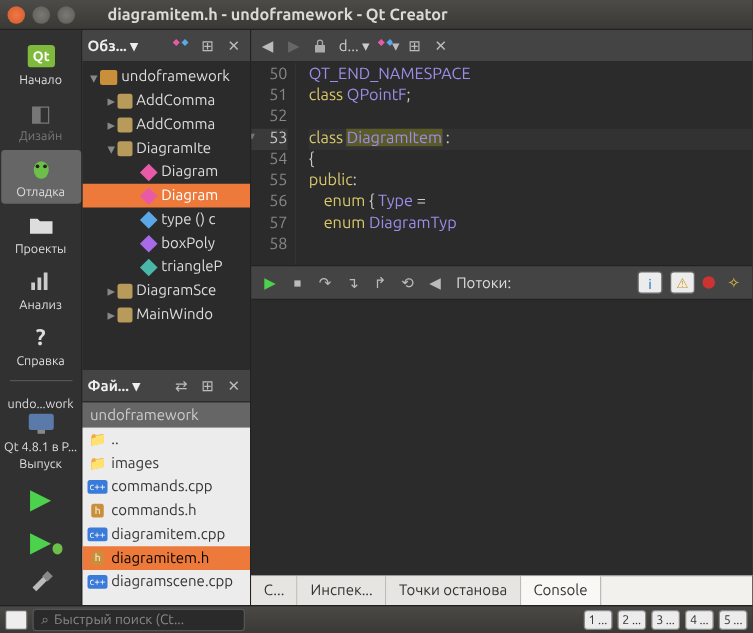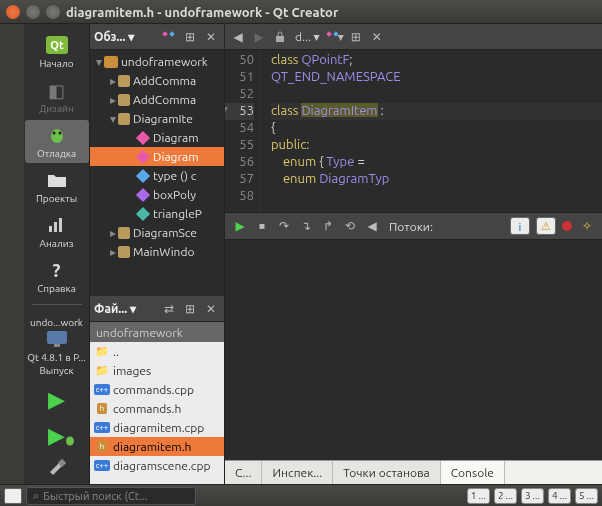--- a/index.html
+++ b/index.html
@@ -2,23 +2,23 @@
 <html><head>
 <meta charset="utf-8">
 <style>
 * { margin: 0; padding: 0; box-sizing: border-box; font-family: Ubuntu, "Segoe UI", sans-serif; }
 body { width: 602px; height: 506px; background: #3c3b37; overflow: hidden; position: relative; color: #ccc; font-size: 12px; }
 
 .titlebar { height: 24px; background: linear-gradient(#4c4b47, #3a3935); display: flex; align-items: center; padding: 0 6px; gap: 6px; border-bottom: 1px solid #222; }
 .win-btn { width: 14px; height: 14px; border-radius: 50%; display: inline-block; }
 .win-close { background: radial-gradient(#f07746,#d25b2a); }
 .win-min, .win-max { background: radial-gradient(#7a7974,#5c5b56); }
-.title { color: #dcdad5; font-weight: bold; font-size: 13px; margin-left: 0; }
-
-.main { display: flex; height: 460px; margin-left: 24px; }
+.title { color: #dcdad5; font-weight: bold; font-size: 13px; margin-left: 20px; }
+
+.main { display: flex; height: 460px; }
 
 .leftbar { width: 66px; background: #313131; border-right: 1px solid #222; display: flex; flex-direction: column; align-items: center; padding-top: 6px; gap: 2px; }
 .mode { width: 64px; display: flex; flex-direction: column; align-items: center; padding: 4px 0; cursor: pointer; }
 .mode.active { background: #666; border-radius: 3px; }
 .mode-icon { width: 28px; height: 22px; display: flex; align-items: center; justify-content: center; font-size: 18px; }
 .mode-label { color: #ddd; font-size: 10px; margin-top: 2px; text-align: center; }
 .leftbar .sep { width: 50px; height: 1px; background: #555; margin: 4px 0; }
 .play { color: #4cd24c; font-size: 22px; }
 .play-bug { position: relative; }
 .build { color: #ccc; font-size: 18px; }
@@ -294,22 +294,22 @@
               <div class="gln">51</div>
               <div class="gln">52</div>
               <div class="gln cur">53</div>
               <div class="gln">54</div>
               <div class="gln">55</div>
               <div class="gln">56</div>
               <div class="gln">57</div>
               <div class="gln">58</div>
             </div>
           <div class="code" id="code">
+              <div class="cln"><span class="pp">QT_END_NAMESPACE</span></div>
               <div class="cln"><span class="kw">class</span> <span class="ty">QPointF</span>;</div>
-              <div class="cln"><span class="pp">QT_END_NAMESPACE</span></div>
               <div class="cln"></div>
               <div class="cln cur"><span class="kw">class</span> <span class="ty tok-hi">DiagramItem</span> :</div>
               <div class="cln">{</div>
               <div class="cln"><span class="kw">public</span>:</div>
               <div class="cln">    <span class="kw">enum</span> { <span class="ty">Type</span> = </div>
               <div class="cln">    <span class="kw">enum</span> <span class="ty">DiagramTyp</span></div>
               <div class="cln"></div>
             </div>
         </div>
       </div>

